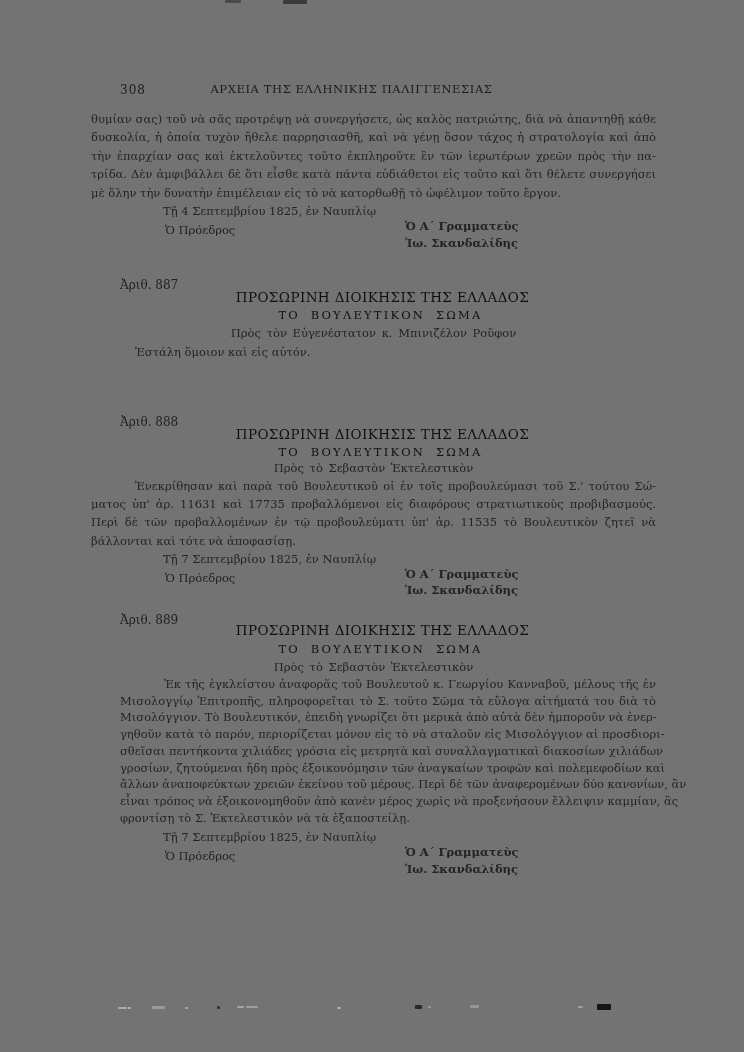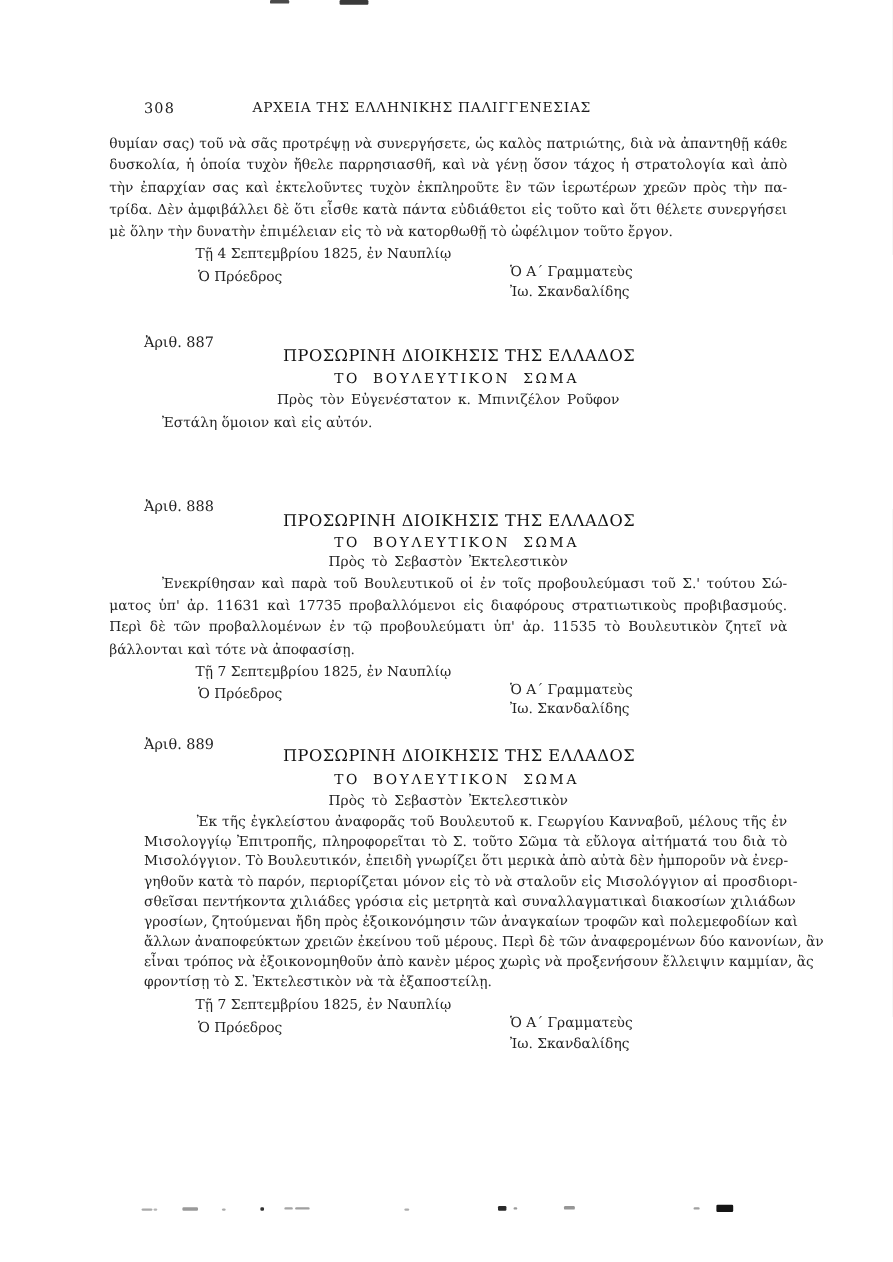--- a/index.html
+++ b/index.html
@@ -1,20 +1,20 @@
 <!DOCTYPE html>
 <html><head>
 <meta charset="utf-8">
 <style>
   html,body { margin:0; padding:0; background:#e8e8e6; }
   .page {
     position:relative;
     width:744px; height:1052px;
     margin:0 auto;
-    background:#ffffff;
+    background:#737373;
     overflow:hidden;
     font-family:"DejaVu Serif","Liberation Serif",serif;
     color:#222;
   }
   .blk { position:absolute; left:91px; width:565px; }
 
   
   .pg-head { height:17px; }
   .pg-num { position:absolute; left:29px; top:1px; font-size:12px; letter-spacing:1px; color:#1b1b1b; }
   .pg-title { text-align:center; padding-right:44px; font-size:11.5px; letter-spacing:0.6px; color:#1b1b1b; }
@@ -30,42 +30,42 @@
   
   .doc-num { position:absolute; left:29px; top:1px; font-size:12px; color:#1f1f1f; }
   .doc-h1 { text-align:center; padding-left:18px; font-size:13.5px; letter-spacing:0.4px; color:#111; }
   .doc-h2 { text-align:center; padding-left:14px; margin-top:3px; font-size:11.5px; letter-spacing:2.2px; word-spacing:5px; color:#111; }
   .doc-addr { text-align:center; margin-top:4px; font-size:11.5px; word-spacing:2px; color:#232323; }
 
   
   .date-line { font-size:11.5px; line-height:17px; padding-left:72px; color:#232323; }
   .sig-row { position:relative; height:48px; }
   .sig-left { position:absolute; left:74px; top:3px; font-size:11.5px; color:#232323; }
-  .sig-right { position:absolute; left:334px; top:-2px; font-size:11.5px; line-height:16.5px; color:#232323; }
+  .sig-right { position:absolute; left:314px; top:-2px; font-size:11.5px; line-height:16.5px; color:#232323;font-weight:bold; }
 
   
   .art { position:absolute; border-radius:1px; }
 </style>
 </head>
 <body>
 
 <div class="page">
 
   <span class="art" style="left:225px;top:0;width:16px;height:3px;background:#4a4a4a;"></span>
   <span class="art" style="left:283px;top:0;width:24px;height:4px;background:#3a3a3a;"></span>
 
   <div class="blk pg-head" style="top:82px;">
     <span class="pg-num">308</span>
     <div class="pg-title">ΑΡΧΕΙΑ ΤΗΣ ΕΛΛΗΝΙΚΗΣ ΠΑΛΙΓΓΕΝΕΣΙΑΣ</div>
   </div>
 
   <div class="blk" style="top:110px;">
     <div class="line jline">θυμίαν σας) τοῦ νὰ σᾶς προτρέψῃ νὰ συνεργήσετε, ὡς καλὸς πατριώτης, διὰ νὰ ἀπαντηθῇ κάθε</div>
     <div class="line jline">δυσκολία, ἡ ὁποία τυχὸν ἤθελε παρρησιασθῆ, καὶ νὰ γένῃ ὅσον τάχος ἡ στρατολογία καὶ ἀπὸ</div>
-    <div class="line jline">τὴν ἐπαρχίαν σας καὶ ἐκτελοῦντες τυχὸν ἐκπληροῦτε ἓν τῶν ἱερωτέρων χρεῶν πρὸς τὴν πα-</div>
+    <div class="line jline">τὴν ἐπαρχίαν σας καὶ ἐκτελοῦντες τοῦτο ἐκπληροῦτε ἓν τῶν ἱερωτέρων χρεῶν πρὸς τὴν πα-</div>
     <div class="line jline">τρίδα. Δὲν ἀμφιβάλλει δὲ ὅτι εἶσθε κατὰ πάντα εὐδιάθετοι εἰς τοῦτο καὶ ὅτι θέλετε συνεργήσει</div>
     <div class="line lline">μὲ ὅλην τὴν δυνατὴν ἐπιμέλειαν εἰς τὸ νὰ κατορθωθῇ τὸ ὠφέλιμον τοῦτο ἔργον.</div>
   </div>
 
   <div class="blk" style="top:203px;">
     <div class="date-line">Τῇ 4 Σεπτεμβρίου 1825, ἐν Ναυπλίῳ</div>
     <div class="sig-row">
       <span class="sig-left">Ὁ Πρόεδρος</span>
       <div class="sig-right">
         <div>Ὁ Α΄ Γραμματεὺς</div>

